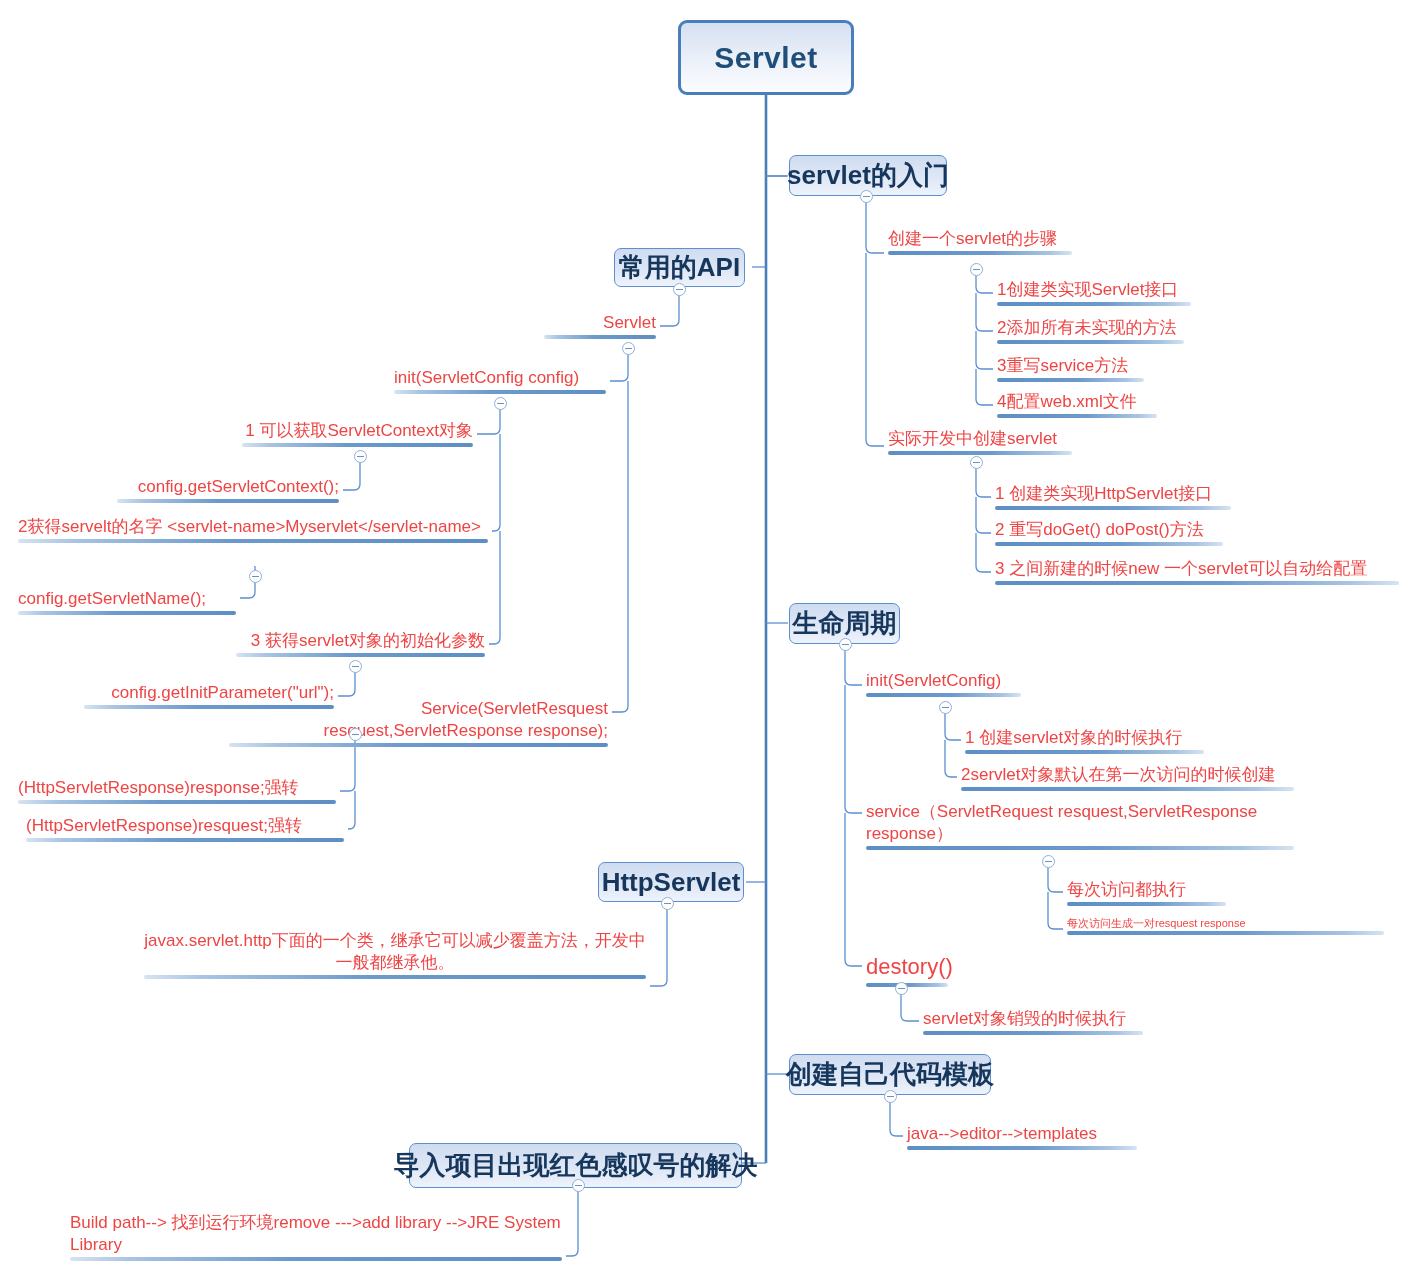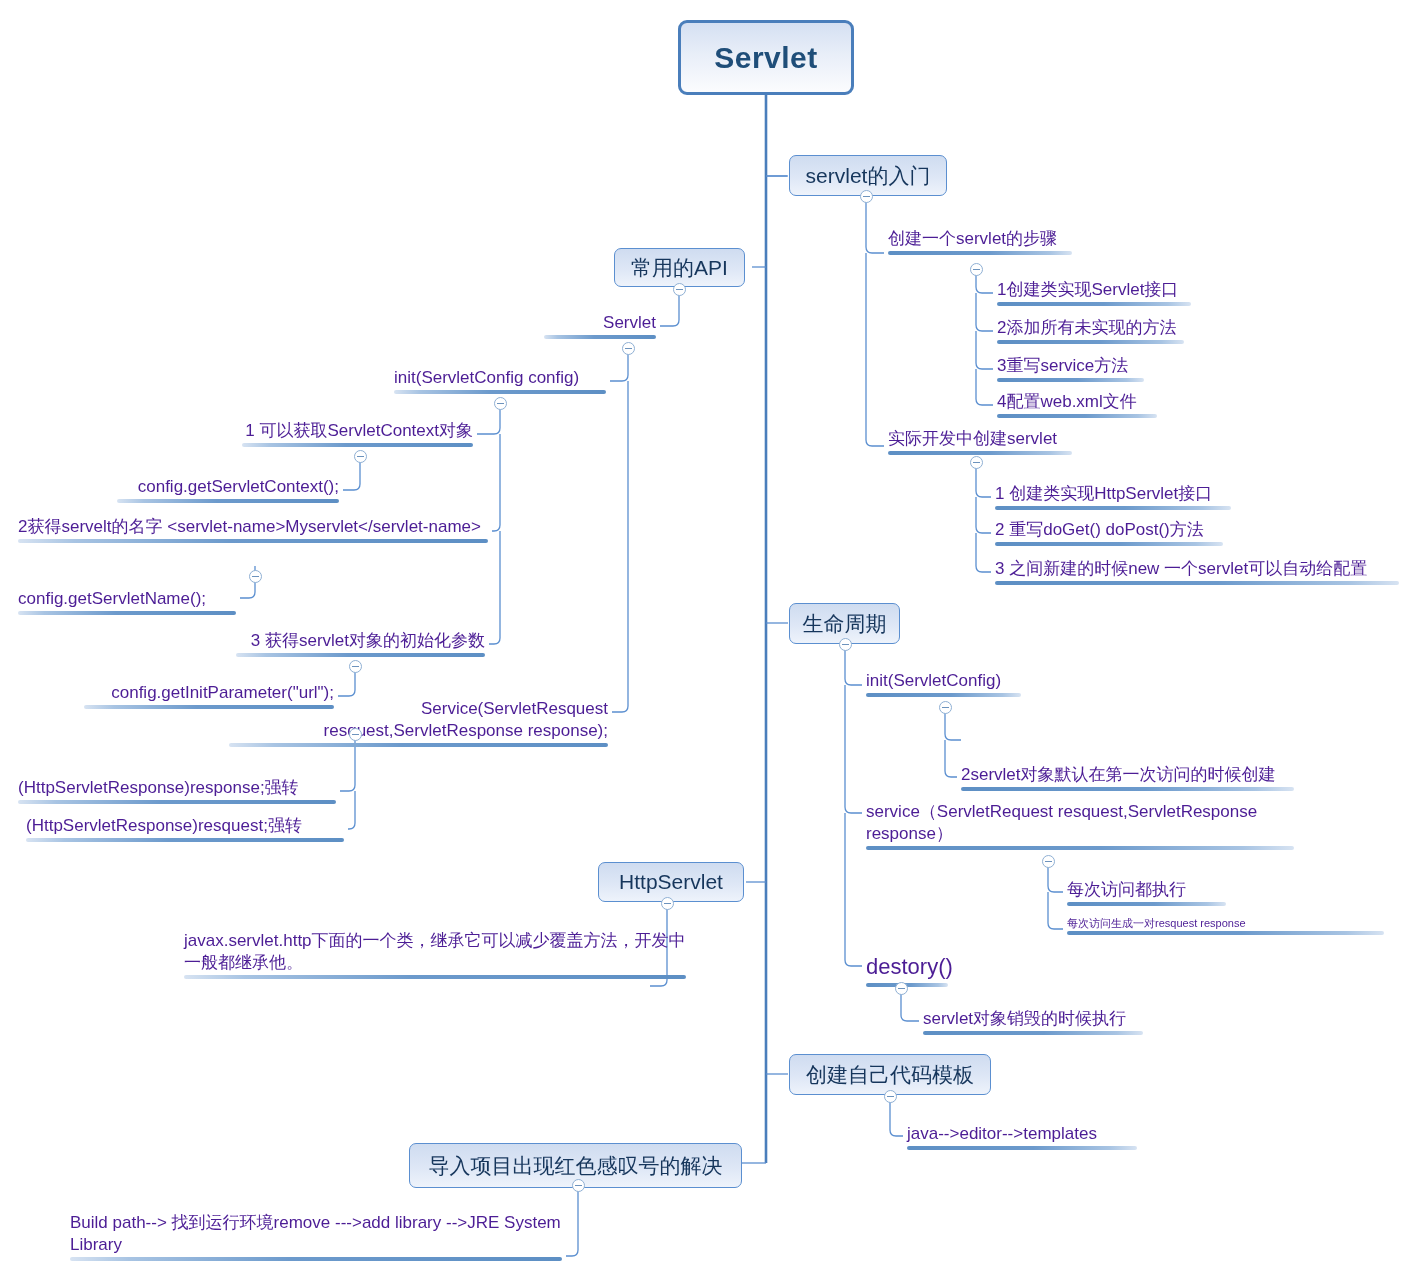--- a/index.html
+++ b/index.html
@@ -31,28 +31,29 @@
   
   .box-node{
     position:absolute;
     border:1.6px solid #5b8fd0;
     border-radius:7px;
     background:linear-gradient(180deg,#cfdcf0 0%,#dee7f6 55%,#eef3fb 100%);
     color:#16365c;
     display:flex;align-items:center;justify-content:center;
     box-sizing:border-box;
     white-space:nowrap;
-    font-size:21px;
+    font-size:26px;
+    font-weight:bold;
   }
 
   
   .leaf{
     position:absolute;
     box-sizing:border-box;
-    color:#4c1d95;
+    color:#ef4444;
     line-height:1.30;
     padding:0 4px 3px 4px;
   }
   .leaf .txt{display:block;}
   .leaf .rule{
     display:block;
     height:4px;
     border-radius:2px;
     margin-top:1px;
   }
@@ -281,20 +282,24 @@
     <span>生命周期</span>
   </div>
   <div class="toggle" style="left:839px;top:638px;"></div>
 
   <div class="leaf rule-l" style="left:862px;top:670px;width:163px;font-size:17px;">
     <span class="txt">init(ServletConfig)</span>
     <span class="rule"></span>
   </div>
   <div class="toggle" style="left:939px;top:701px;"></div>
 
+  <div class="leaf rule-l" style="left:961px;top:727px;width:247px;font-size:17px;">
+    <span class="txt">1 创建servlet对象的时候执行</span>
+    <span class="rule"></span>
+  </div>
   <div class="leaf rule-l" style="left:957px;top:764px;width:341px;font-size:17px;">
     <span class="txt">2servlet对象默认在第一次访问的时候创建</span>
     <span class="rule"></span>
   </div>
 
   <div class="leaf rule-l" style="left:862px;top:801px;width:436px;font-size:17px;">
     <span class="txt">service（ServletRequest resquest,ServletResponse response）</span>
     <span class="rule"></span>
   </div>
   <div class="toggle" style="left:1042px;top:855px;"></div>
@@ -317,21 +322,21 @@
   <div class="leaf rule-l" style="left:919px;top:1008px;width:228px;font-size:17px;">
     <span class="txt">servlet对象销毁的时候执行</span>
     <span class="rule"></span>
   </div>
 
   <div class="box-node" style="left:598px;top:862px;width:146px;height:40px;">
     <span>HttpServlet</span>
   </div>
   <div class="toggle" style="left:661px;top:897px;"></div>
 
-  <div class="leaf rule-r" style="left:140px;top:930px;width:510px;font-size:17px;text-align:left;margin-left:40px;">
+  <div class="leaf rule-r" style="left:140px;top:930px;width:510px;font-size:17px;text-align:center;">
     <span class="txt">javax.servlet.http下面的一个类，继承它可以减少覆盖方法，开发中一般都继承他。</span>
     <span class="rule"></span>
   </div>
 
   <div class="box-node" style="left:789px;top:1054px;width:202px;height:41px;">
     <span>创建自己代码模板</span>
   </div>
   <div class="toggle" style="left:884px;top:1090px;"></div>
 
   <div class="leaf rule-l" style="left:903px;top:1123px;width:238px;font-size:17px;">

